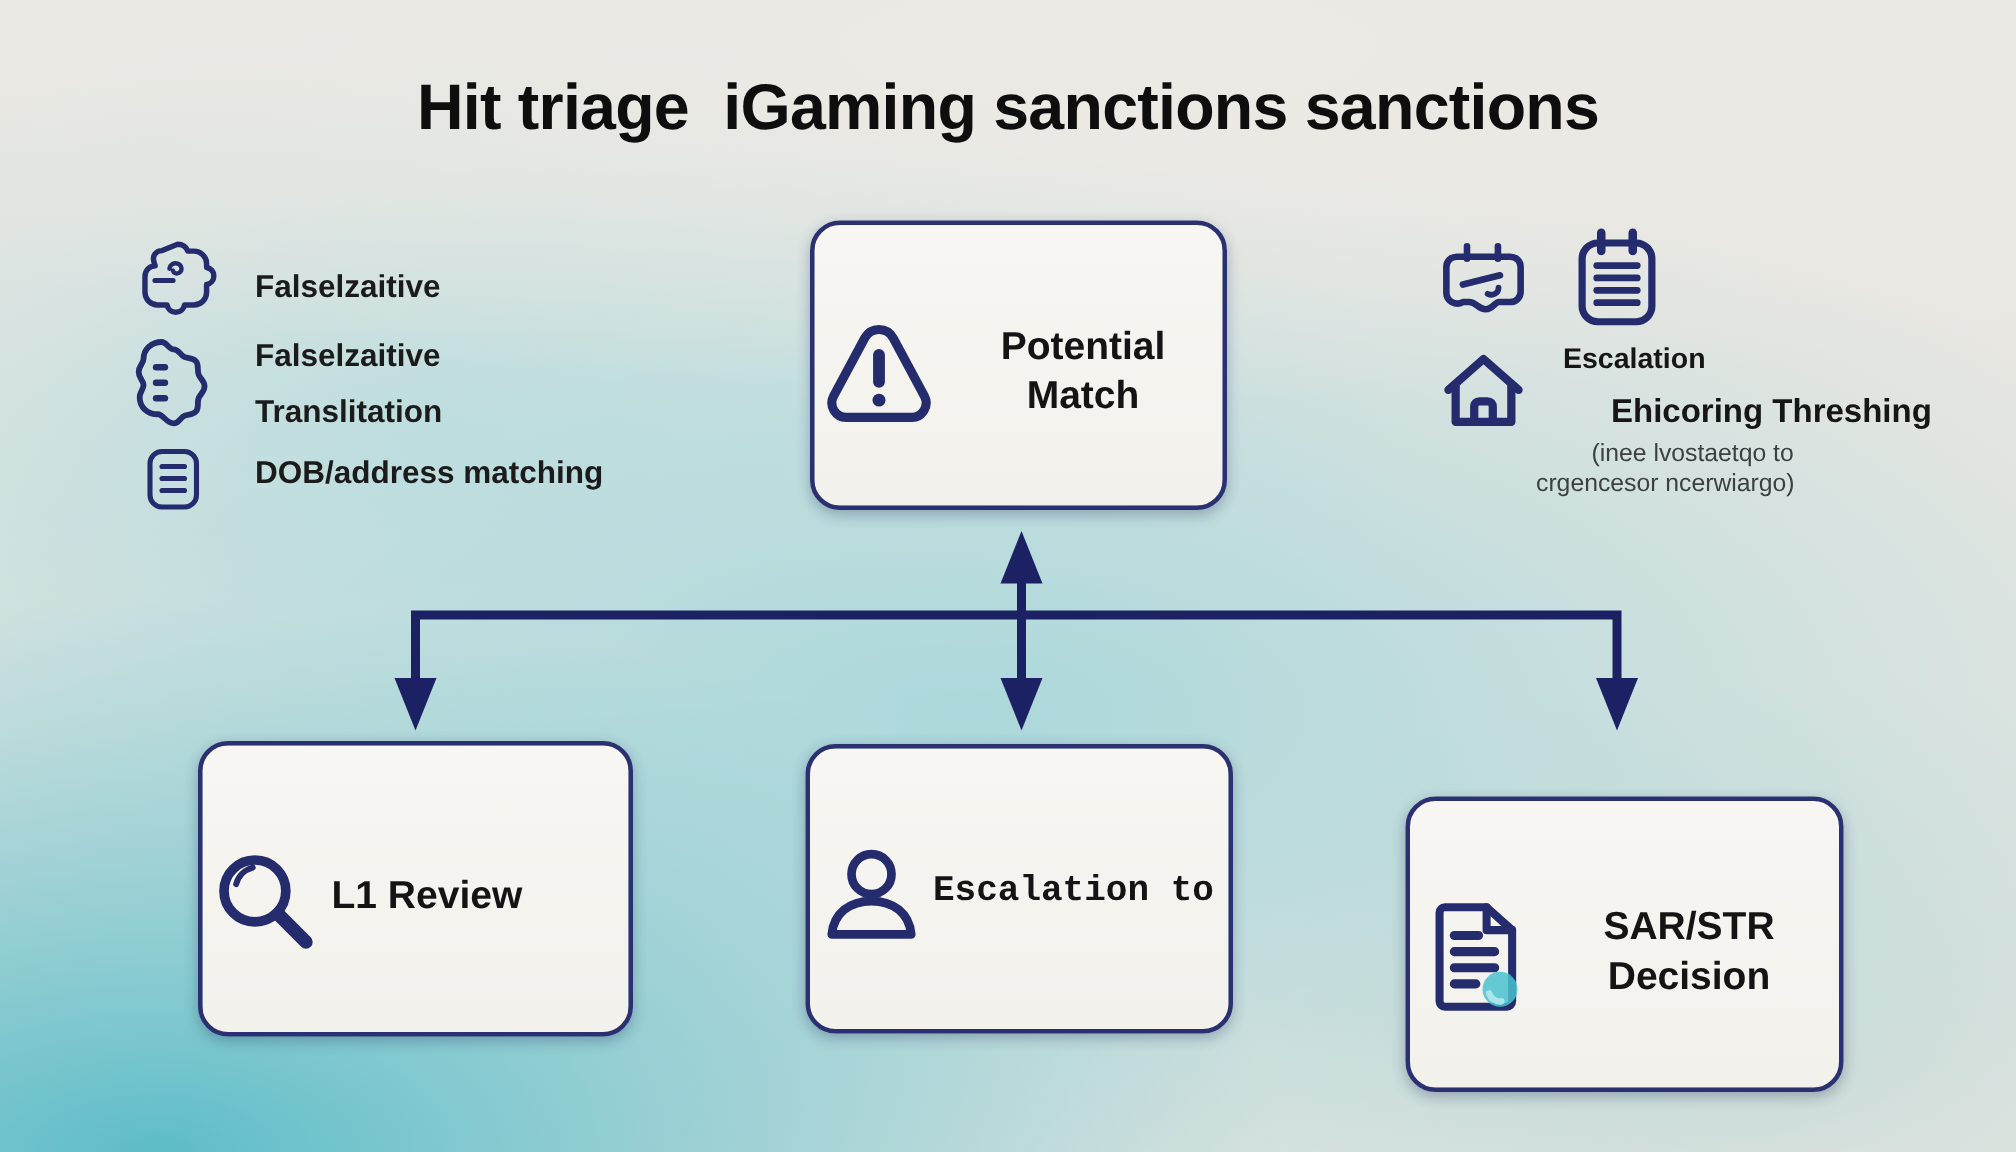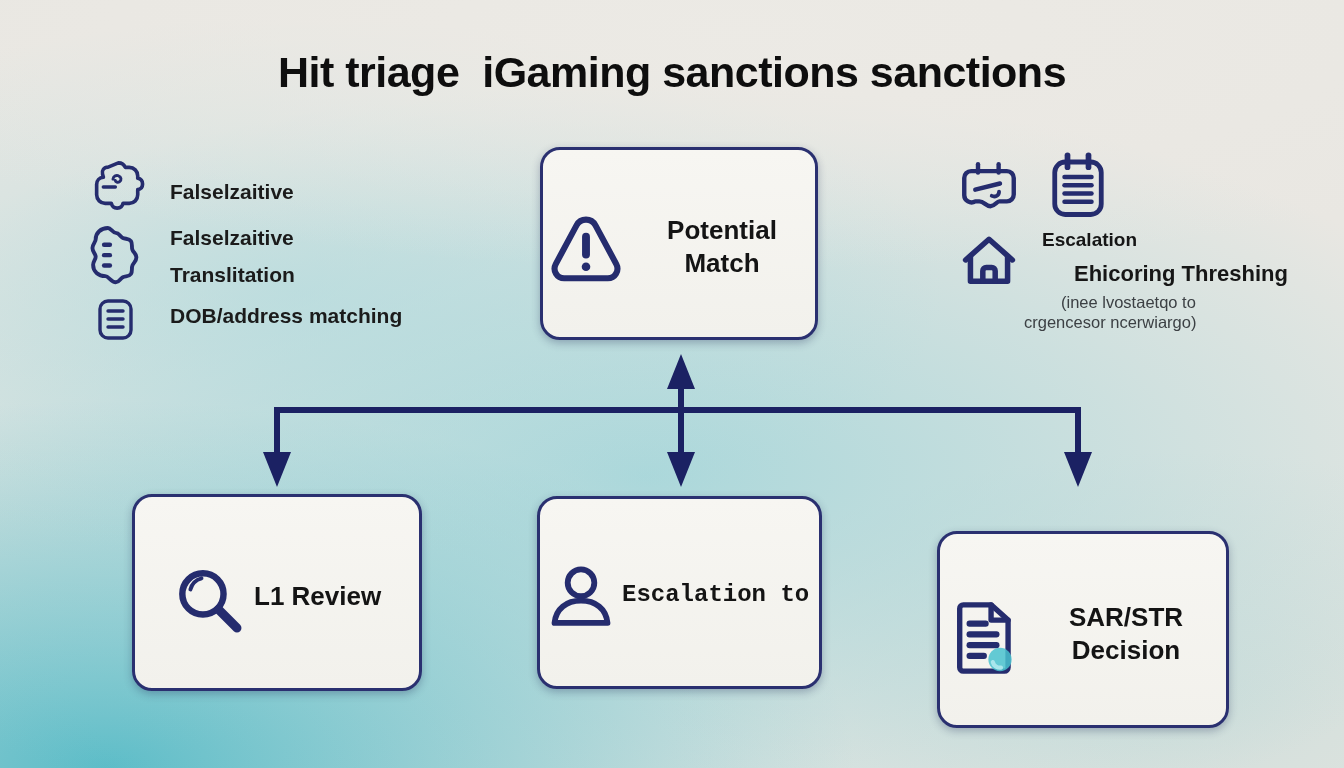--- a/index.html
+++ b/index.html
@@ -117,21 +117,21 @@
     <span style="margin-top:14px;">
       <svg class="icon" width="86" height="86" viewBox="0 0 48 48" fill="none" stroke="#252c6e" stroke-width="3.4" stroke-linecap="round" stroke-linejoin="round">
         <path d="M24 6.5c-2.2 0-4.2 1.2-5.3 3.2L7.1 31.3c-1.9 3.6.7 7.9 4.7 7.9h24.4c4 0 6.6-4.3 4.7-7.9L29.3 9.7c-1.1-2-3.1-3.2-5.3-3.2z"></path>
         <path d="M24 16v10" stroke-width="4.4"></path>
         <circle cx="24" cy="32.8" r="2.4" fill="#252c6e" stroke="none"></circle>
       </svg>
     </span>
     <span class="label" style="font-size:26px;margin-top:6px;">Potential Match</span>
   </div>
 
-  <div class="node" style="left:132px;top:494px;width:290px;height:197px;padding-left:33px;">
+  <div class="node" style="left:132px;top:494px;width:290px;height:197px;">
     <span style="margin-top:18px;">
       <svg class="icon" width="86" height="86" viewBox="0 0 48 48" fill="none" stroke="#252c6e" stroke-width="3.6" stroke-linecap="round" stroke-linejoin="round">
         <circle cx="19.5" cy="19.5" r="11.5"></circle>
         <path d="M28.2 28.2 38.5 38.5" stroke-width="5"></path>
         <path d="M12.5 17c.8-3 3.2-5.4 6.2-6.2" stroke-width="2.2"></path>
       </svg>
     </span>
     <span class="label" style="font-size:26px;margin-top:8px;">L1 Review</span>
   </div>
 

